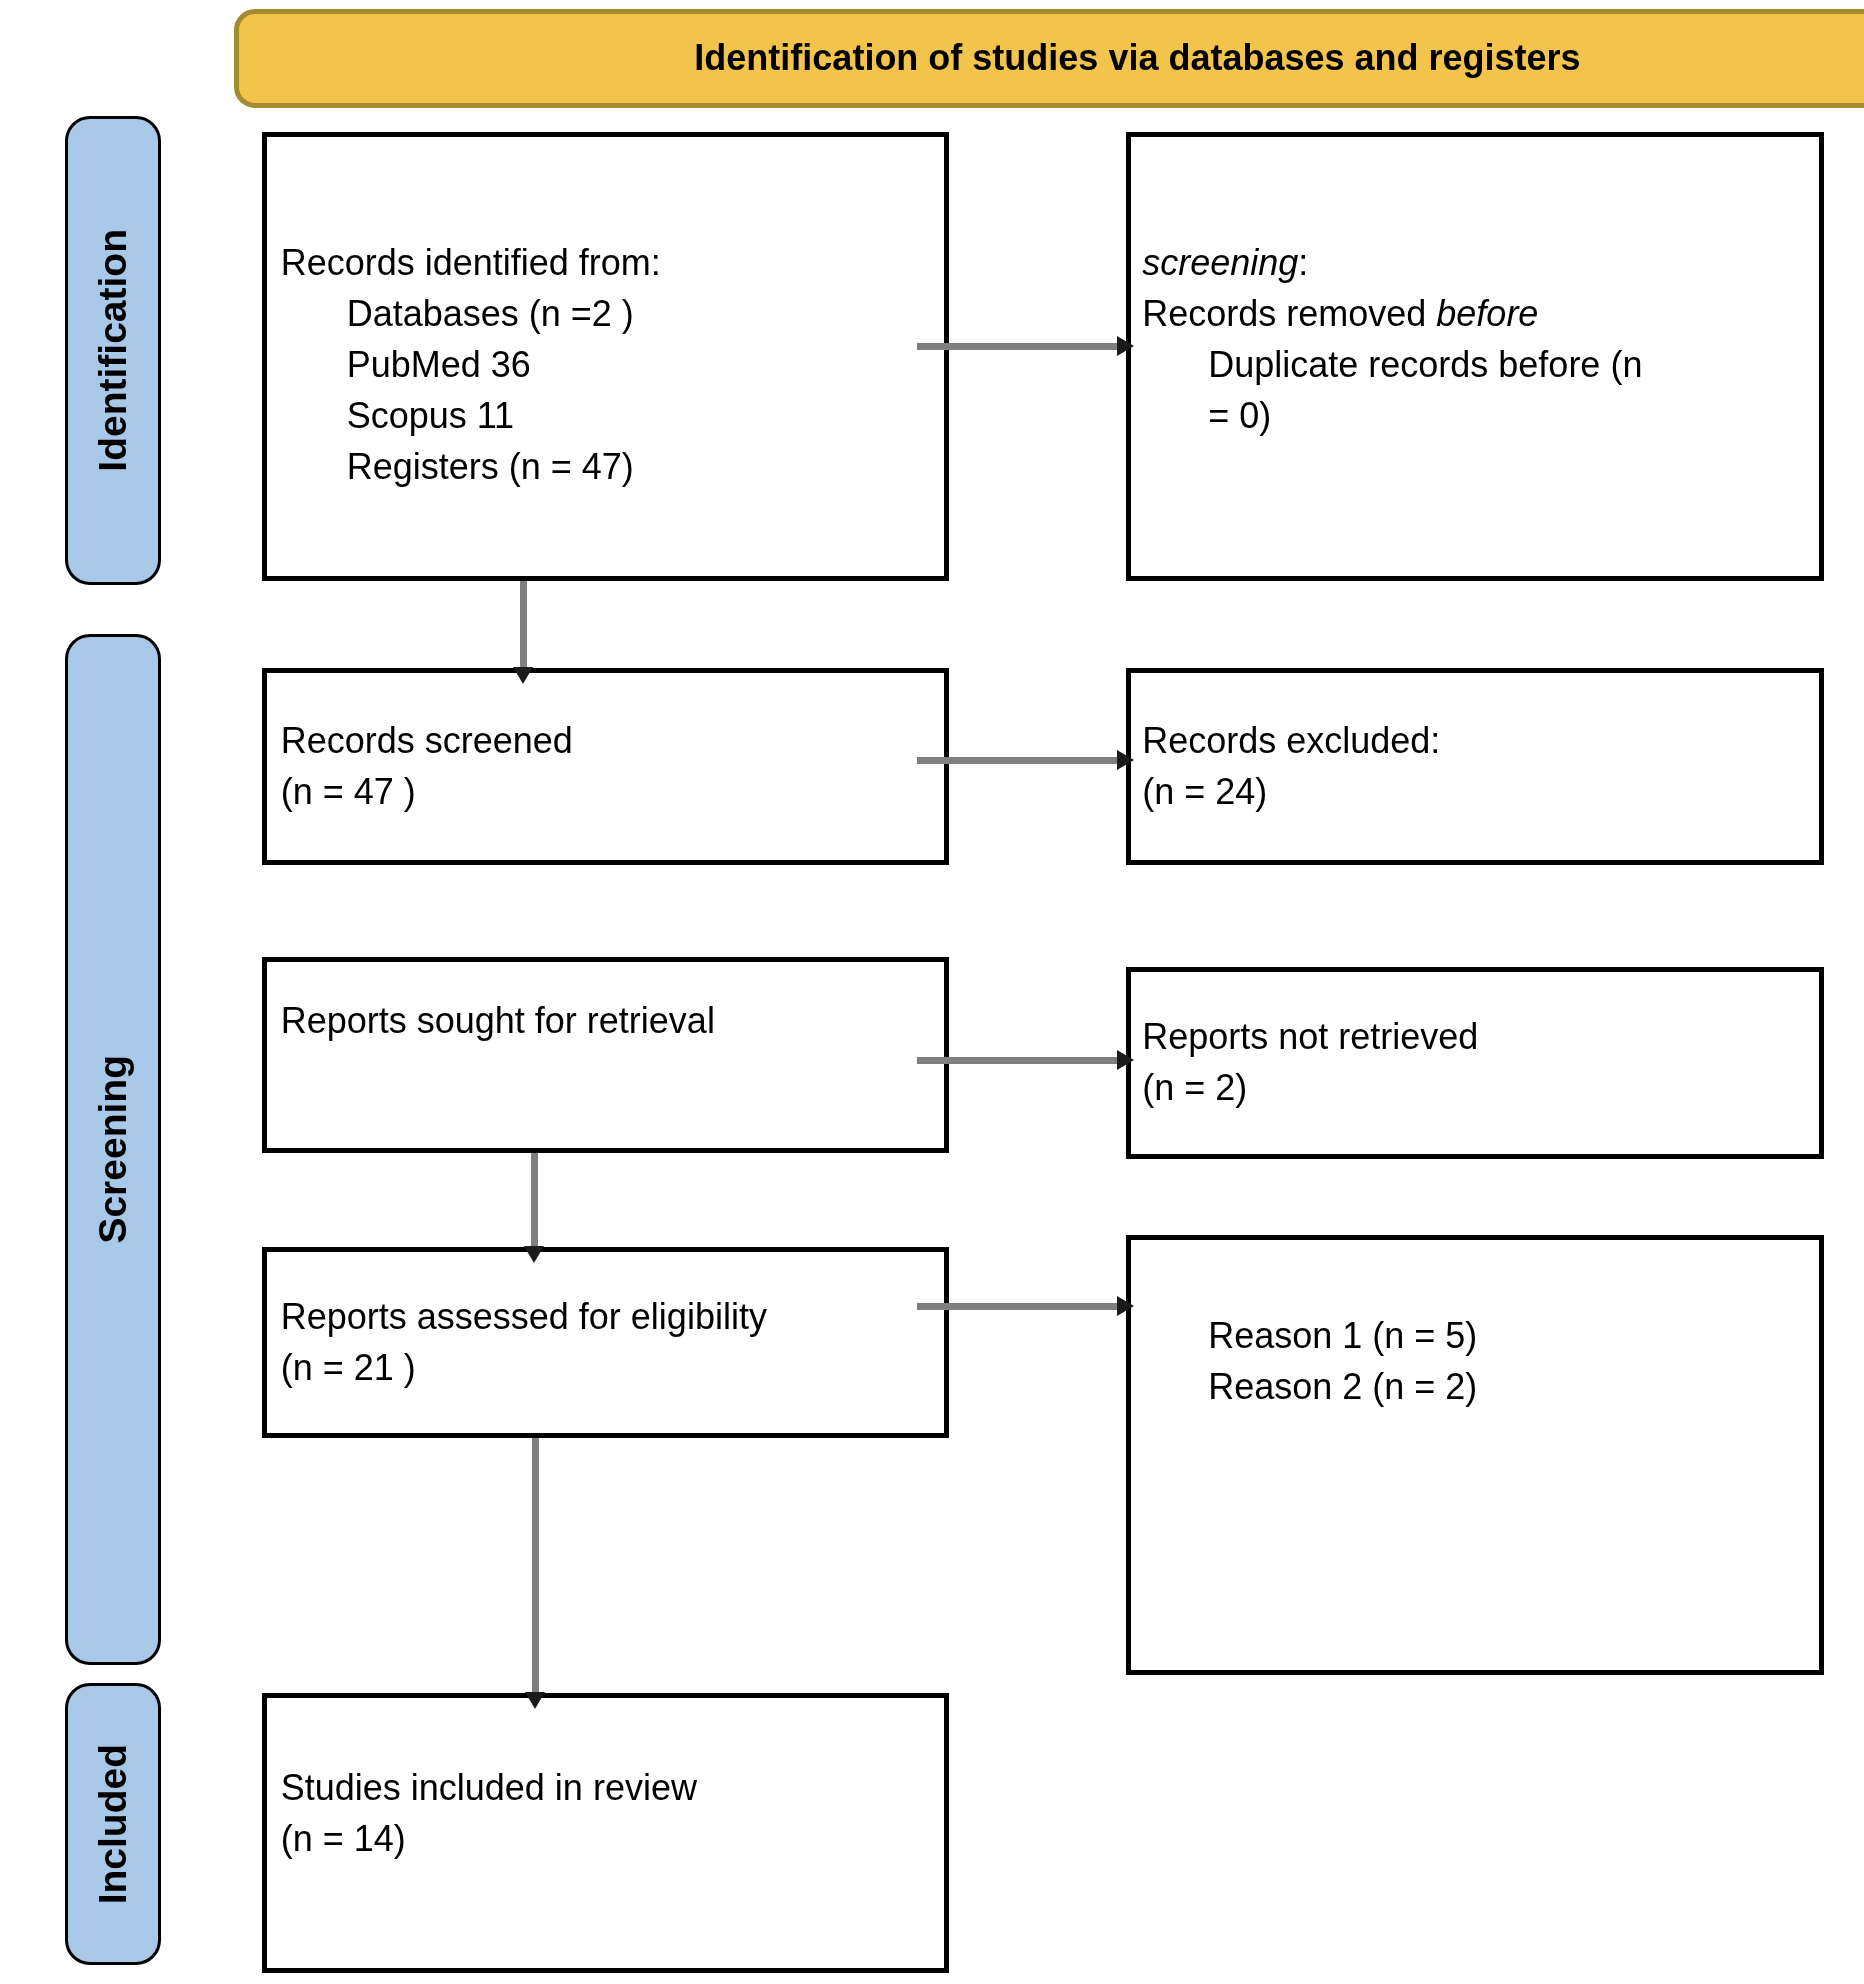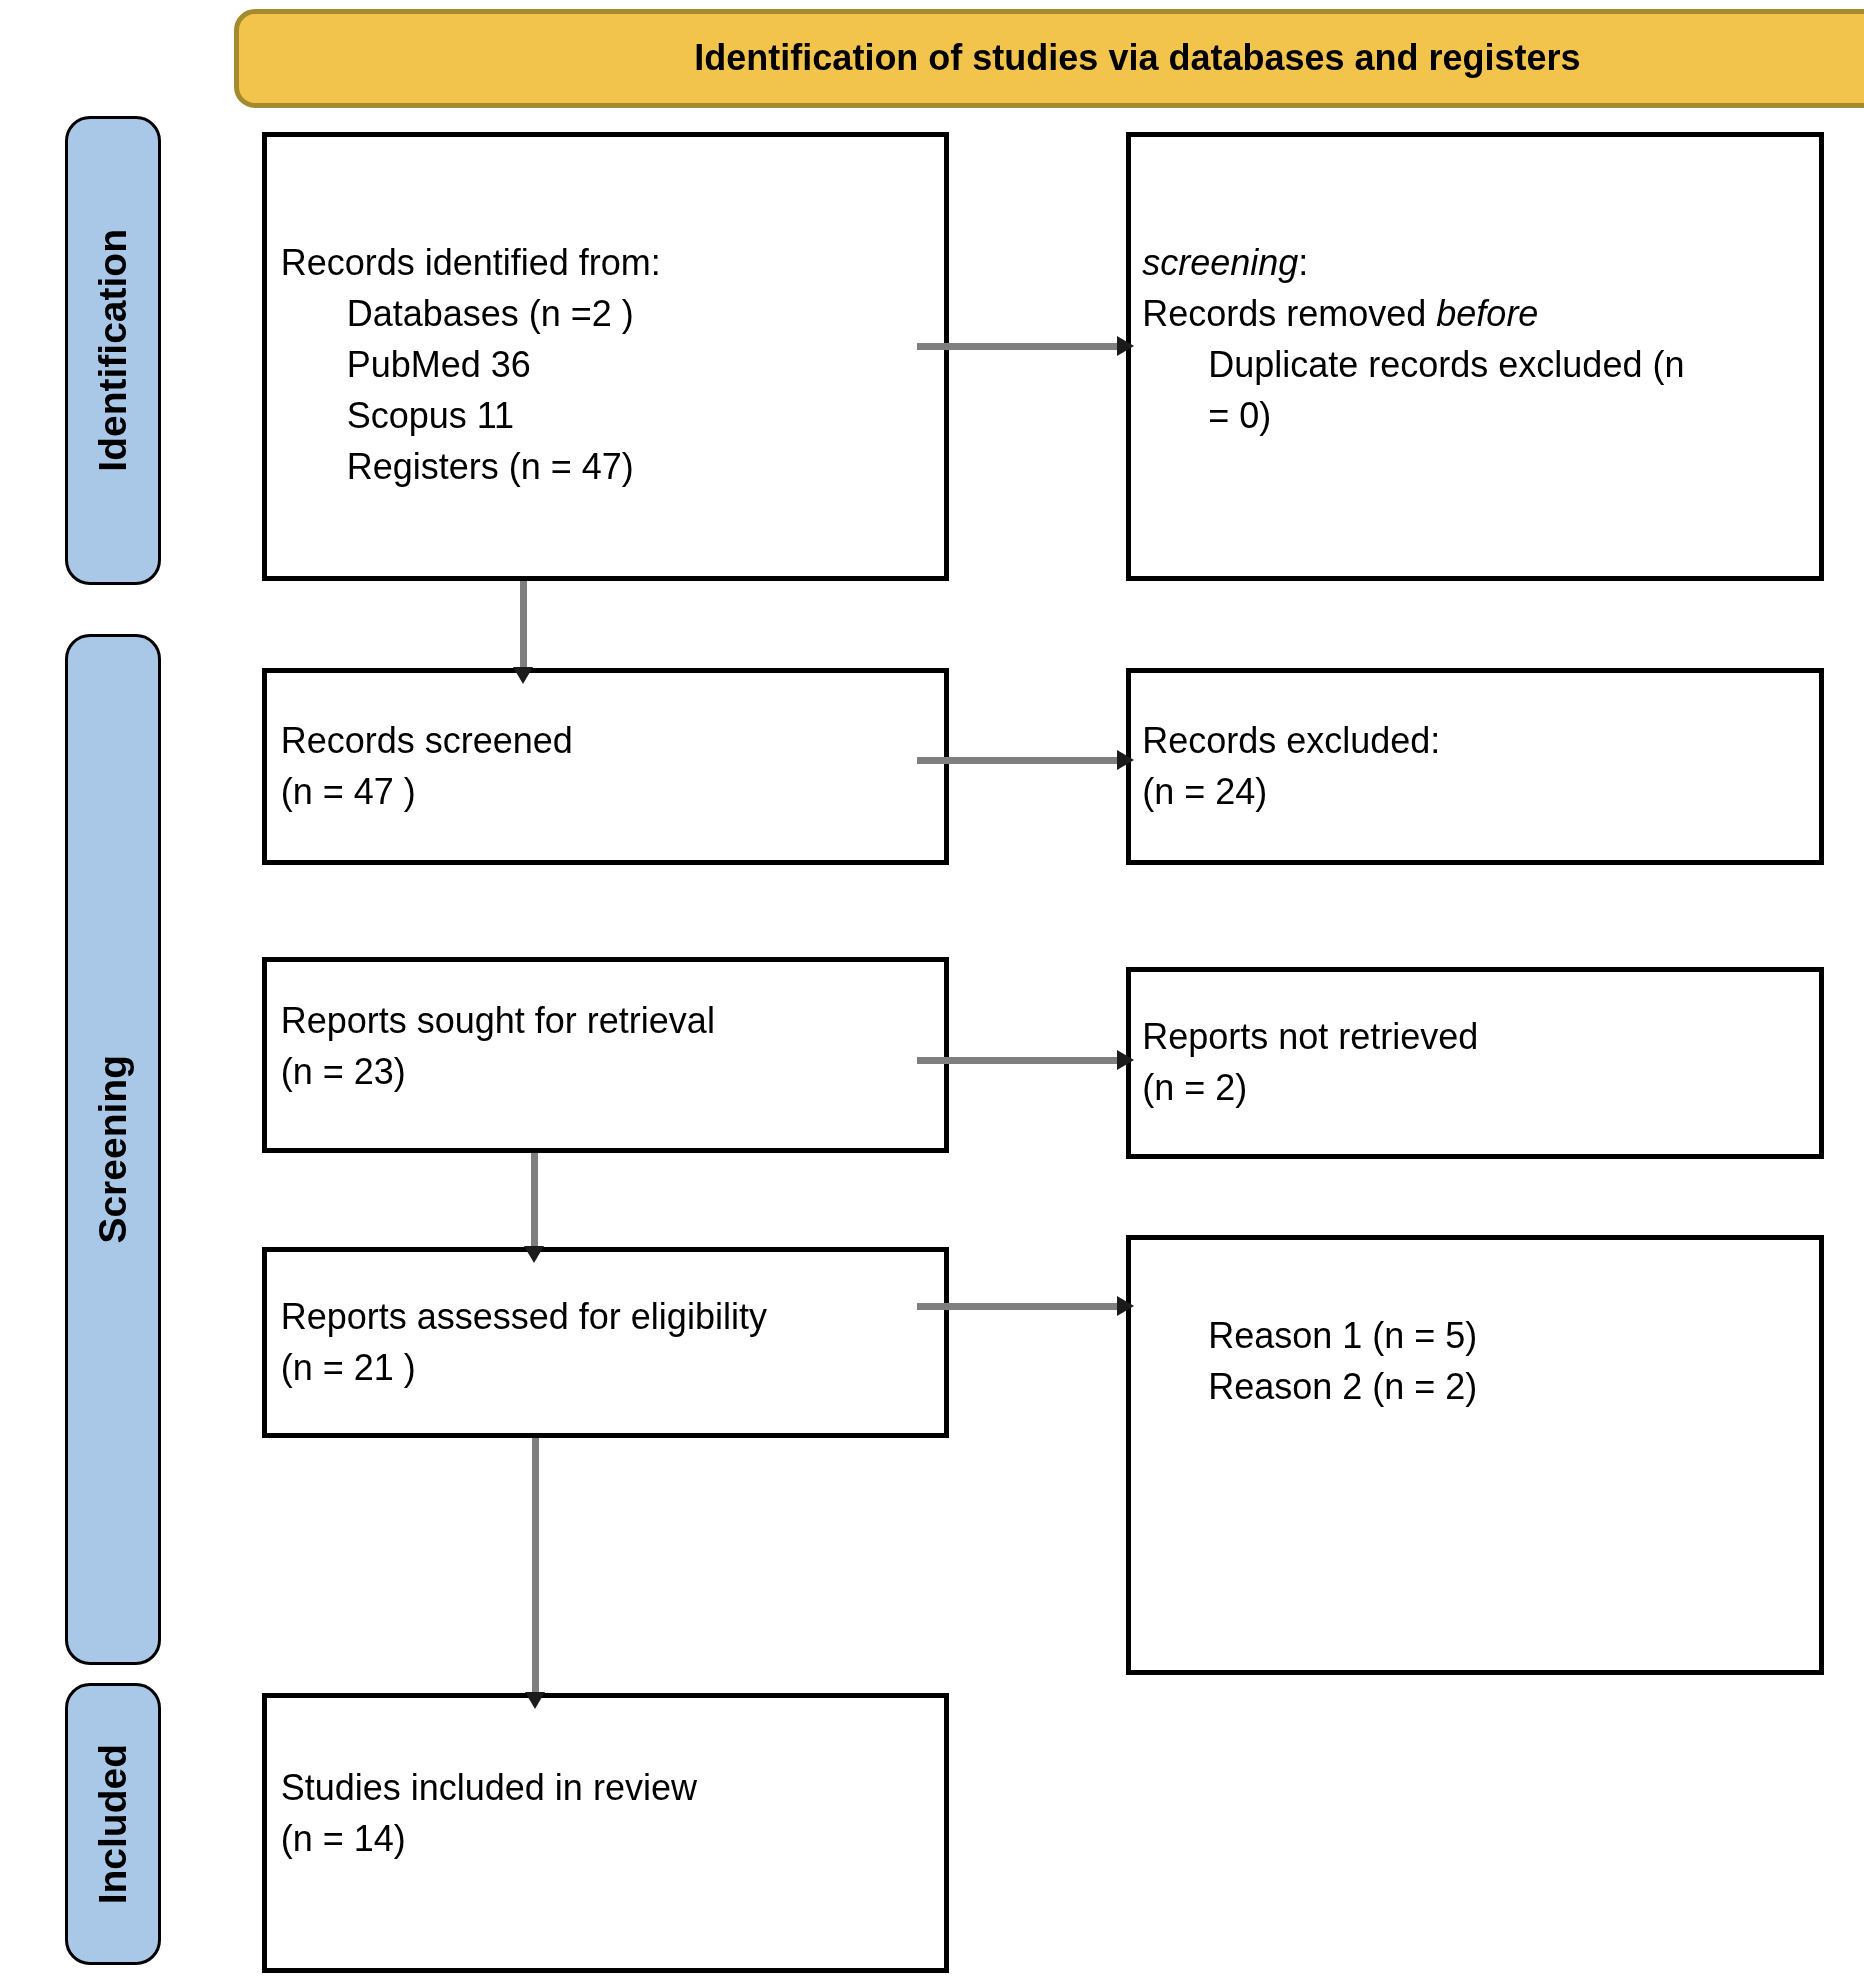--- a/index.html
+++ b/index.html
@@ -113,37 +113,36 @@
     <p>Records identified from:</p>
     <p class="indent">Databases (n =2 )</p>
     <p class="indent">PubMed 36</p>
     <p class="indent">Scopus 11</p>
     <p class="indent">Registers (n = 47)</p>
   </div>
 
   <div class="fbox col-right box-removed">
     <p><i>screening</i><span>:</span></p>
     <p><span>Records removed </span><i>before</i></p>
-    <p class="indent">Duplicate records excluded (n</p>
+    <p class="indent">Duplicate records before (n</p>
     <p class="indent">= 0)</p>
   </div>
 
   <div class="fbox col-left box-screened">
     <p>Records screened</p>
     <p>(n = 47 )</p>
   </div>
 
   <div class="fbox col-right box-excluded">
     <p>Records excluded:</p>
     <p>(n = 24)</p>
   </div>
 
   <div class="fbox col-left box-sought">
     <p>Reports sought for retrieval</p>
-    <p>(n = 23)</p>
   </div>
 
   <div class="fbox col-right box-notretrieved">
     <p>Reports not retrieved</p>
     <p>(n = 2)</p>
   </div>
 
   <div class="fbox col-left box-assessed">
     <p>Reports assessed for eligibility</p>
     <p>(n = 21 )</p>

